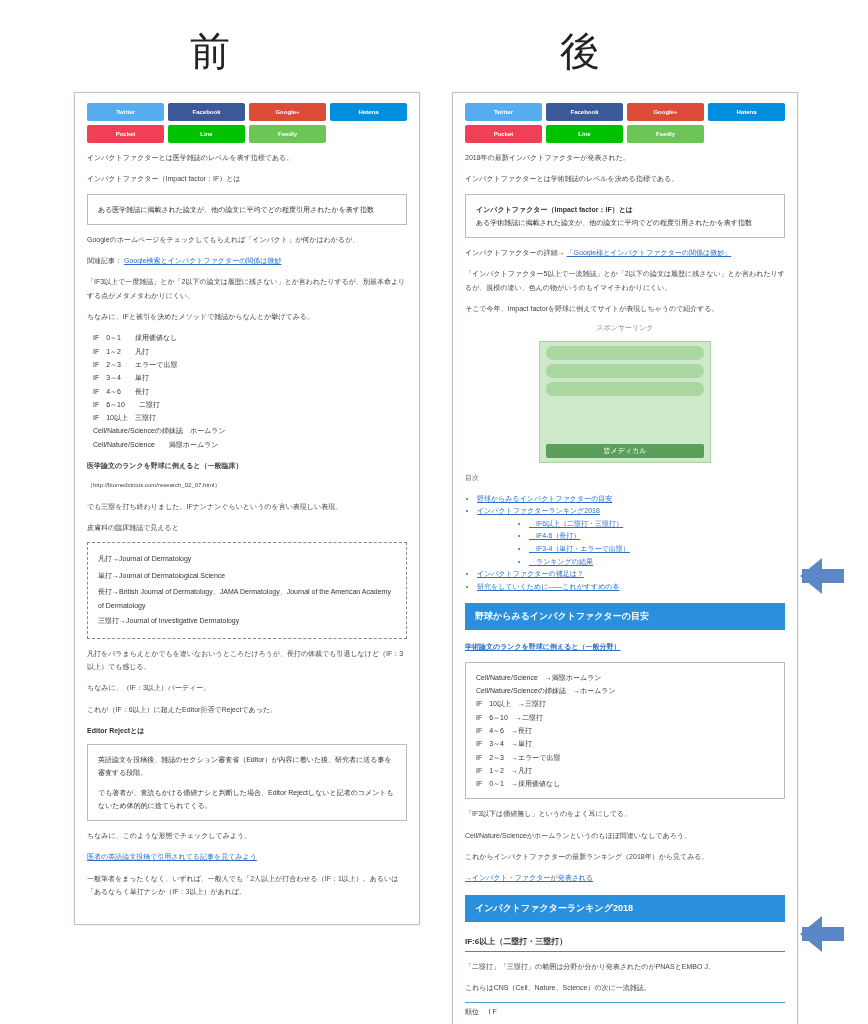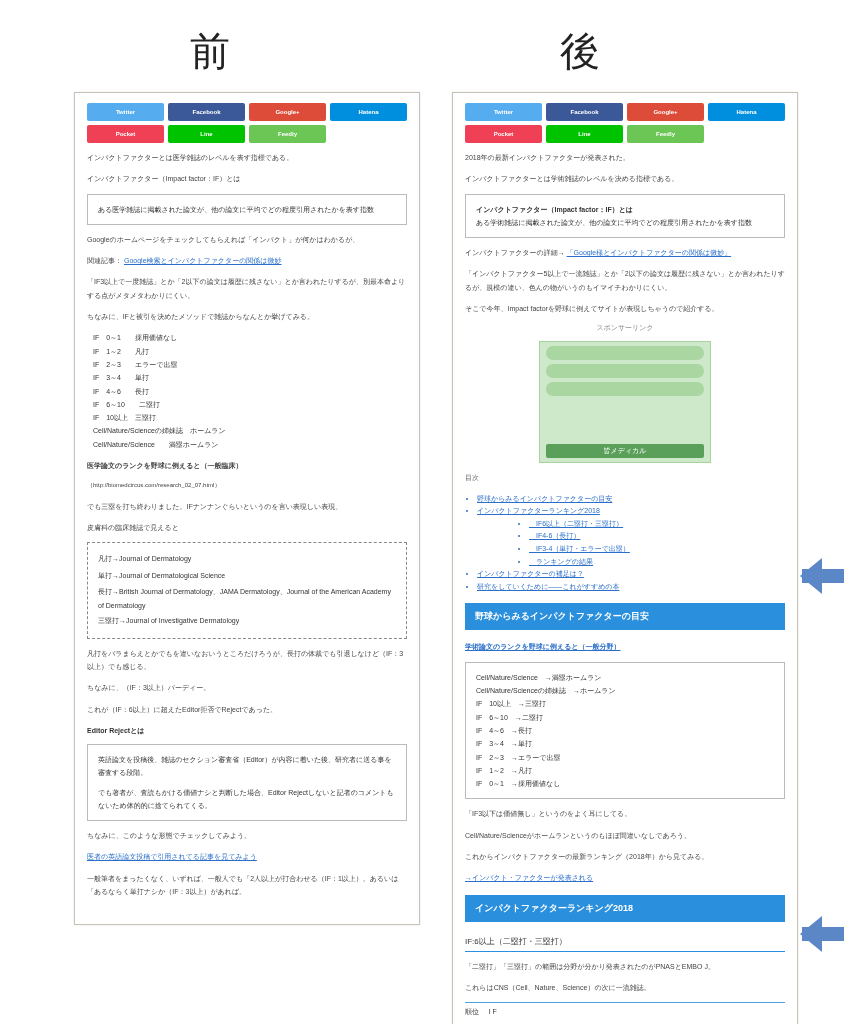--- a/index.html
+++ b/index.html
@@ -13,21 +13,21 @@
   .pocket{background:#ef4056}.line{background:#00c300}.feedly{background:#6cc655}
   .txt{font-size:7px;line-height:1.9;margin:8px 0;color:#444}
   .box{border:1px solid #bbb;padding:8px 10px;margin:8px 0;font-size:7px;line-height:1.9}
   .link{color:#2a6fc9;text-decoration:underline}
   .list{margin:6px 0 6px 6px}
   .list .row{font-size:7px;line-height:1.9}
   .subttl{font-size:7px;font-weight:700;margin:10px 0 4px}
   .dashbox{border:1px dashed #888;padding:8px 10px;margin:8px 0}
   .hbar{background:#2a8fdc;color:#fff;font-weight:700;font-size:9px;padding:7px 10px;margin:10px 0}
   .hbar2{background:#2a8fdc;color:#fff;font-weight:700;font-size:9px;padding:7px 10px;margin:10px 0}
-  .subhead{font-weight:400;font-size:8px;border-bottom:1px solid #2a8fdc;padding:4px 0;margin:6px 0}
+  .subhead{font-weight:700;font-size:8px;border-bottom:1px solid #2a8fdc;padding:4px 0;margin:6px 0}
   .adbox{width:170px;height:120px;margin:8px auto;background:#cde9c9;border:1px solid #a9d29f;position:relative}
   .adbox .r{background:#a9d6a1;margin:4px 6px;border-radius:8px;height:14px}
   .adbox .adlabel{position:absolute;bottom:4px;left:6px;right:6px;background:#5aa05a;color:#fff;font-size:7px;text-align:center;padding:2px 0;border-radius:2px}
   .adcap{text-align:center;font-size:7px;color:#888;margin:4px 0}
   ul.toc{margin:4px 0 8px 12px;padding:0;font-size:7px;line-height:1.8}
   ul.toc li{list-style:disc;color:#2a6fc9}
   ul.toc li span{color:#2a6fc9;text-decoration:underline}
   ul.toc ul{margin-left:12px}
   .botline{border-top:1px solid #4aa3e0;margin-top:4px;padding-top:4px;font-size:7px}
   .arrow{position:absolute;width:64px;height:36px}

